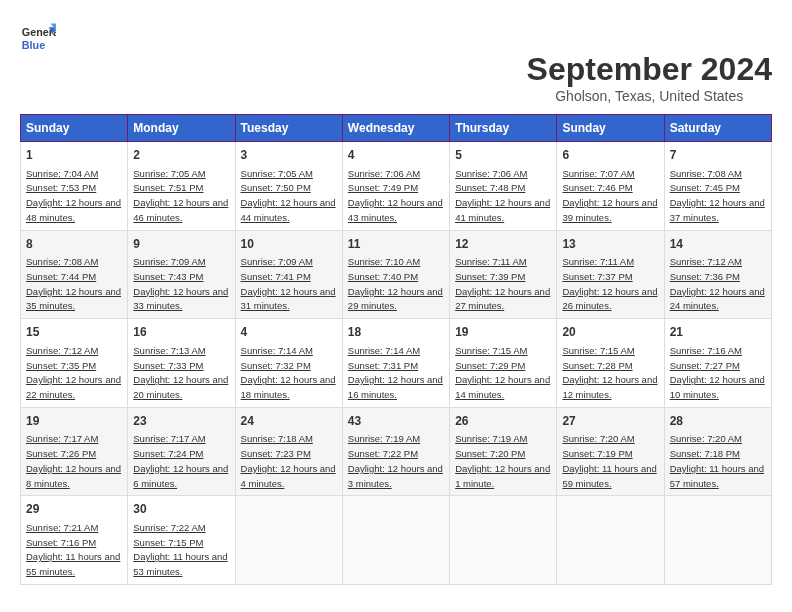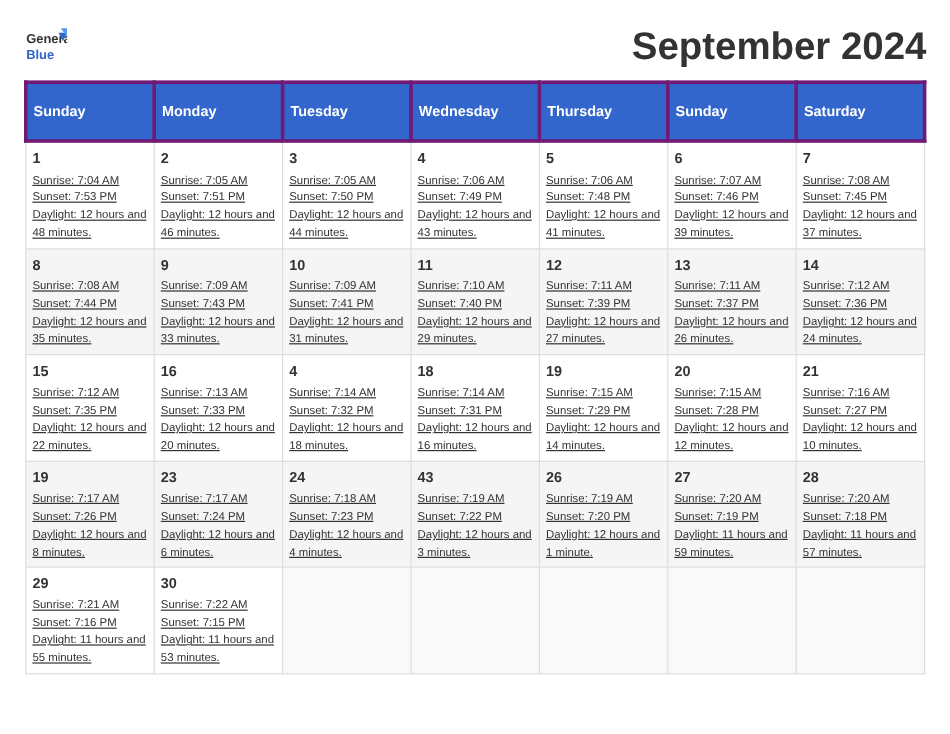--- a/index.html
+++ b/index.html
@@ -20,43 +20,44 @@
       display: flex;
       align-items: center;
       gap: 4px;
     }
     .logo-icon {
       width: 36px;
       height: 36px;
     }
     .title-block {
       text-align: center;
+      margin-top: 31px;
     }
     .month-title {
       font-size: 32px;
       font-weight: bold;
       color: #333;
     }
     .location {
       font-size: 14px;
       color: #555;
     }
     table {
       width: 100%;
       border-collapse: collapse;
       font-size: 10.5px;
     }
     thead tr th {
       background-color: #3366cc;
       color: #fff;
       text-align: left;
-      padding: 16px 5px;
+      padding: 6px 5px;
       font-size: 12px;
       font-weight: bold;
-      border: 3px solid #701a75;
+      border: 1px solid #701a75;
     }
     tbody tr td {
       vertical-align: top;
       padding: 5px;
       border: 1px solid #ddd;
       width: calc(100% / 7);
       min-height: 70px;
       color: #333;
       line-height: 1.4;
       background: #fff;
@@ -87,20 +88,21 @@
   <div class="logo">
     <svg class="logo-icon" viewBox="0 0 40 40" xmlns="http://www.w3.org/2000/svg">
       <text x="2" y="18" font-size="12" font-weight="bold" fill="#333">General</text>
       <text x="2" y="32" font-size="12" font-weight="bold" fill="#3366cc">Blue</text>
       <polygon points="32,8 40,8 36,16" fill="#3366cc"></polygon>
       <polygon points="34,4 40,4 40,12" fill="#5599ee"></polygon>
     </svg>
   </div>
   <div class="title-block">
     <div class="month-title">September 2024</div>
+    <div class="location">Gholson, Texas, United States</div>
   </div>
 </div>
 
 <table>
   <thead>
     <tr>
       <th>Sunday</th>
       <th>Monday</th>
       <th>Tuesday</th>
       <th>Wednesday</th>

